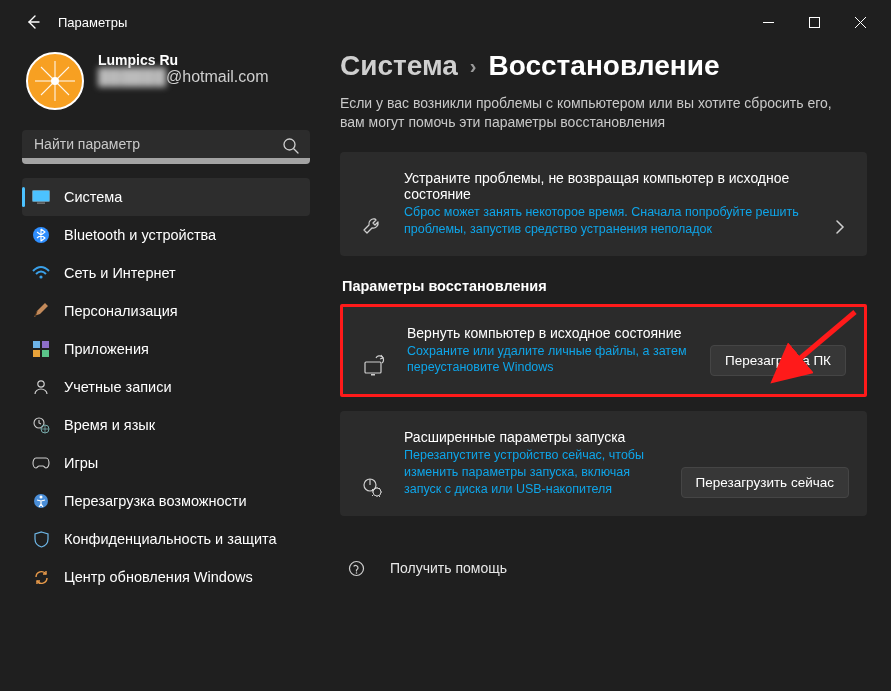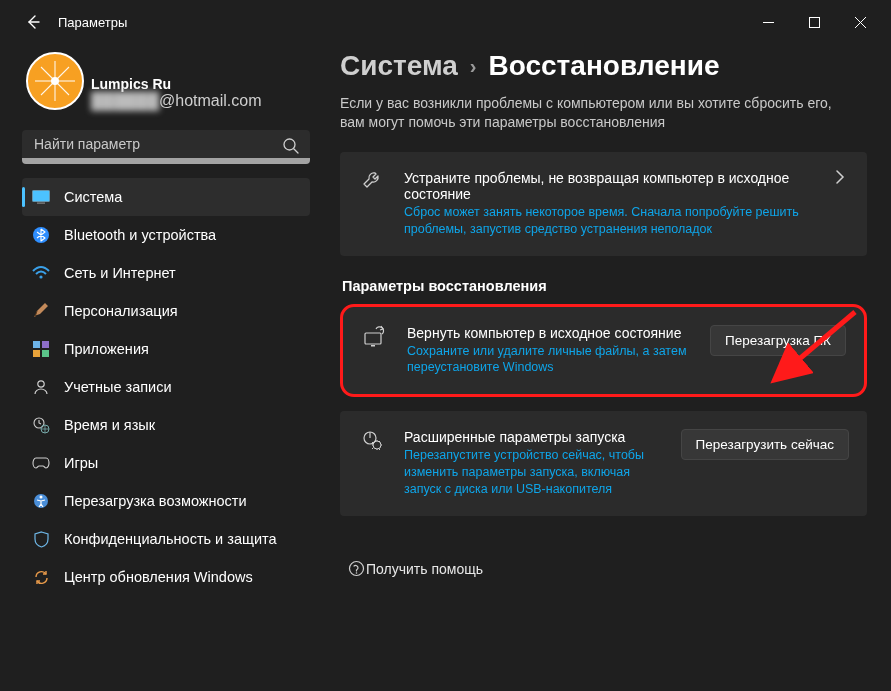--- a/index.html
+++ b/index.html
@@ -6,52 +6,52 @@
   body { background: #1f1f1f; color: #fff; width: 891px; height: 691px; overflow: hidden; position: relative; }
   
   .titlebar { height: 44px; display: flex; align-items: center; padding: 0 8px 0 18px; }
   .back { width: 30px; height: 30px; display: flex; align-items: center; justify-content: center; color: #fff; }
   .app-title { font-size: 13px; margin-left: 10px; color: #fff; }
   .win-controls { margin-left: auto; display: flex; }
   .win-btn { width: 46px; height: 32px; display: flex; align-items: center; justify-content: center; color: #fff; }
   
   .content { display: flex; height: calc(100% - 44px); }
   .sidebar { width: 320px; padding: 0 10px 0 22px; }
-  .user { display: flex; align-items: flex-end; gap: 7px; padding: 8px 4px 20px 4px; }
+  .user { display: flex; align-items: flex-start; gap: 14px; padding: 8px 4px 20px 4px; }
   .avatar { width: 58px; height: 58px; border-radius: 50%; background: radial-gradient(circle at 50% 50%, #f7a022 0 62%, #f7a022 62%); border: 2px solid #fff; position: relative; overflow: hidden; display: flex; align-items: center; justify-content: center; }
   .avatar svg { width: 44px; height: 44px; }
   .user-name { font-size: 14px; font-weight: 600; }
   .user-email { font-size: 16px; color: #cfcfcf; }
   .user-email .blur { filter: blur(3px); color: #bbb; }
   .search { position: relative; margin: 0 0 14px 0; }
   .search input { width: 100%; height: 34px; background: #2c2c2c; border: none; border-bottom: 6px solid #a3a3a3; border-radius: 4px; color: #ffffff; padding: 0 36px 0 12px; font-size: 14px; outline: none; }
   .search input::placeholder { color: #c9c9c9; }
   .search .s-icon { position: absolute; right: 10px; top: 7px; color: #cfcfcf; }
   .nav { list-style: none; }
   .nav li { display: flex; align-items: center; gap: 14px; height: 38px; padding: 0 10px; border-radius: 4px; font-size: 14.5px; cursor: default; position: relative; }
   .nav li.active { background: #2d2d2d; }
   .nav li.active::before { content: ""; position: absolute; left: 0; top: 9px; bottom: 9px; width: 3px; background: #4cc2ff; border-radius: 2px; }
   .nav-icon { width: 18px; height: 18px; display: flex; align-items: center; justify-content: center; }
   
   .main { flex: 1; padding: 6px 24px 0 20px; overflow: hidden; }
   .breadcrumb { display: flex; align-items: center; gap: 12px; font-size: 28px; font-weight: 600; margin-bottom: 12px; }
   .breadcrumb .crumb-a { color: #cfcfcf; font-weight: 600; }
   .breadcrumb .chev { color: #9a9a9a; font-size: 20px; }
   .intro { font-size: 14px; color: #c9c9c9; line-height: 1.35; margin-bottom: 20px; max-width: 520px; }
-  .card { background: #2b2b2b; border-radius: 4px; padding: 18px 18px; display: flex; align-items: flex-start; gap: 18px; margin-bottom: 22px; }
-  .card.hl { border: 3px solid #ff1a1a; border-radius: 14px; }
+  .card { background: #2b2b2b; border-radius: 4px; padding: 18px 18px; display: flex; align-items: flex-end; gap: 18px; margin-bottom: 22px; }
+  .card.hl { border: 3px solid #ff1a1a; border-radius: 2px; }
   .card-icon { width: 28px; display: flex; align-items: center; justify-content: center; color: #cfcfcf; flex-shrink: 0; }
   .card-body { flex: 1; }
   .card-title { font-size: 14px; color: #fff; margin-bottom: 2px; }
   .card-sub { font-size: 12.5px; color: #0ea5e9; line-height: 1.35; }
   .card-action { flex-shrink: 0; }
   .card-action.chev { color: #cfcfcf; padding: 0 4px; }
   .btn { background: #373737; border: 1px solid #454545; color: #fff; font-size: 13.5px; padding: 7px 14px; border-radius: 4px; }
   .section-h { font-size: 14.5px; font-weight: 600; margin: 0 0 10px 2px; }
-  .link-row { display: flex; align-items: flex-end; gap: 0; padding: 8px 6px; font-size: 14px; color: #e8e8e8; }
+  .link-row { display: flex; align-items: center; gap: 24px; padding: 8px 6px; font-size: 14px; color: #e8e8e8; }
   .link-row .li-icon { width: 20px; display: flex; align-items: center; justify-content: center; color: #cfcfcf; }
   
   .arrow { position: absolute; pointer-events: none; }
 </style>
 </head>
 <body>
 
 <div class="titlebar">
   <div class="back">
     <svg width="16" height="16" viewBox="0 0 16 16">

